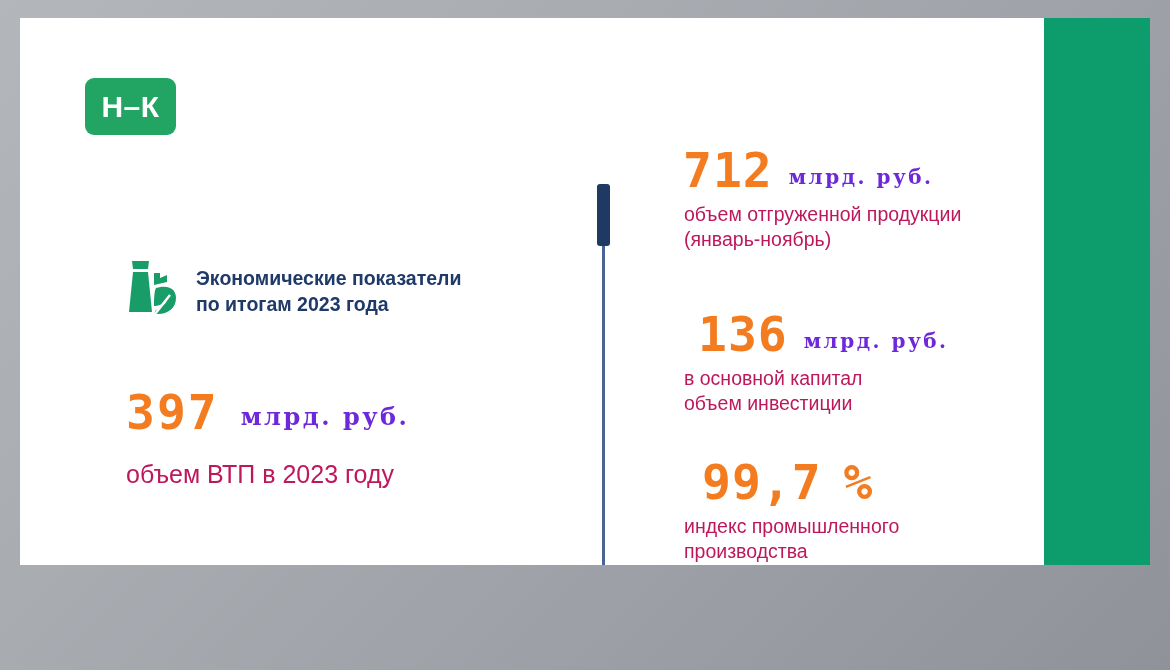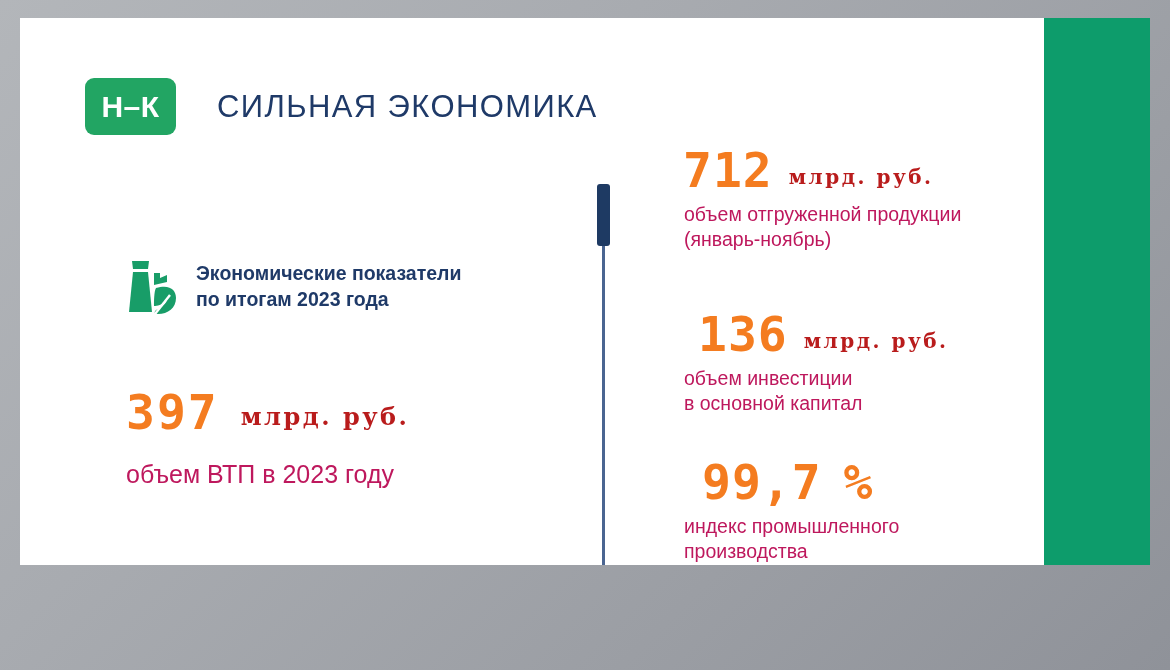--- a/index.html
+++ b/index.html
@@ -102,21 +102,21 @@
     left: 0;
     top: 0;
     width: 560px;
     height: 634px;
   }
   #subhead-block {
     position: absolute;
     left: 106px;
     top: 238px;
     display: flex;
-    align-items: center;
+    align-items: flex-end;
   }
   #factory-icon {
     width: 52px;
     height: 58px;
     flex: 0 0 52px;
     margin-top: 4px;
   }
   #subhead-text {
     margin-left: 18px;
     color: #1f3a68;
@@ -141,21 +141,21 @@
     color: #f47c20;
     font-family: "DejaVu Sans Mono", monospace;
     font-weight: bold;
     line-height: 1;
   }
   #main-number {
     font-size: 48px;
     letter-spacing: 2px;
   }
   .unit-text {
-    color: #b91c1c;
+    color: #6d28d9;
     font-family: "DejaVu Serif", serif;
     font-weight: bold;
     letter-spacing: 2.5px;
   }
   #main-unit {
     font-size: 24px;
     margin-left: 22px;
     position: relative;
     top: -4px;
   }
@@ -213,21 +213,20 @@
   <div id="slide-frame-gradient"></div>
 
   <div id="slide-canvas">
 
     <div id="green-panel"></div>
 
     <div id="header">
       <div id="logo-box">
         <span id="logo-text">Н–К</span>
       </div>
-      <div id="header-title">СИЛЬНАЯ ЭКОНОМИКА</div>
     </div>
 
     <div id="divider-cap"></div>
     <div id="divider-line"></div>
 
     <div id="left-col">
 
       <div id="subhead-block">
         <svg id="factory-icon" viewBox="0 0 52 58">
 
@@ -269,22 +268,22 @@
           <div>(январь-ноябрь)</div>
         </div>
       </div>
 
       <div id="stat-invest" class="side-stat">
         <div class="stat-number-row num-pad-invest">
           <span class="digital-number side-number">136</span>
           <span class="unit-text side-unit">млрд. руб.</span>
         </div>
         <div class="stat-label side-label lbl-pad">
+          <div>в основной капитал</div>
           <div>объем инвестиции</div>
-          <div>в основной капитал</div>
         </div>
       </div>
 
       <div id="stat-index" class="side-stat">
         <div class="stat-number-row num-pad-index">
           <span class="digital-number side-number">99,7</span>
           <span class="digital-number side-number" style="margin-left:22px;">%</span>
         </div>
         <div class="stat-label side-label lbl-pad">
           <div>индекс промышленного</div>

